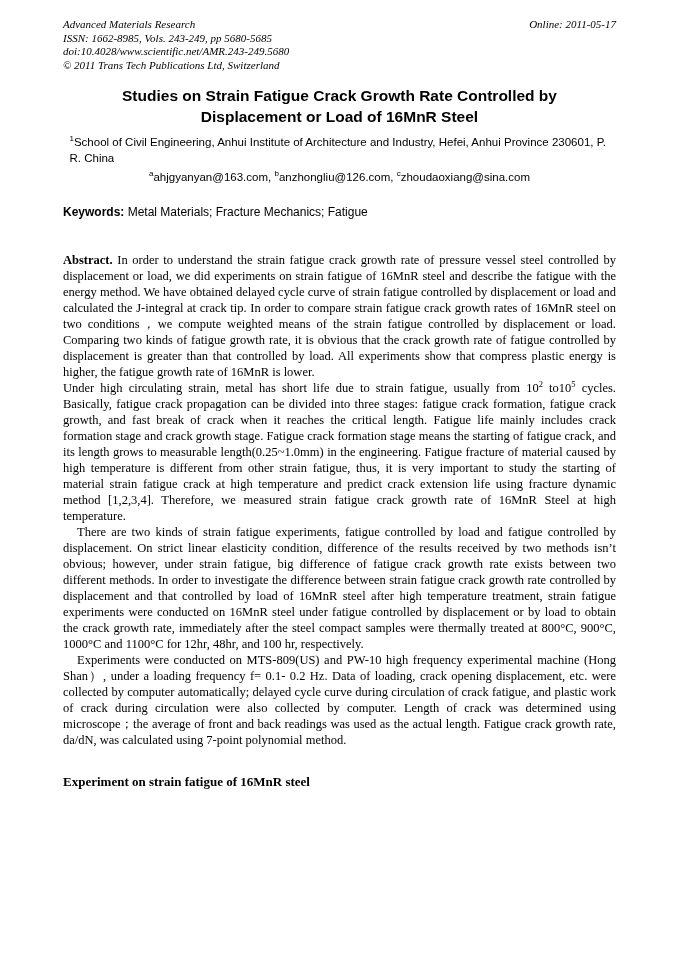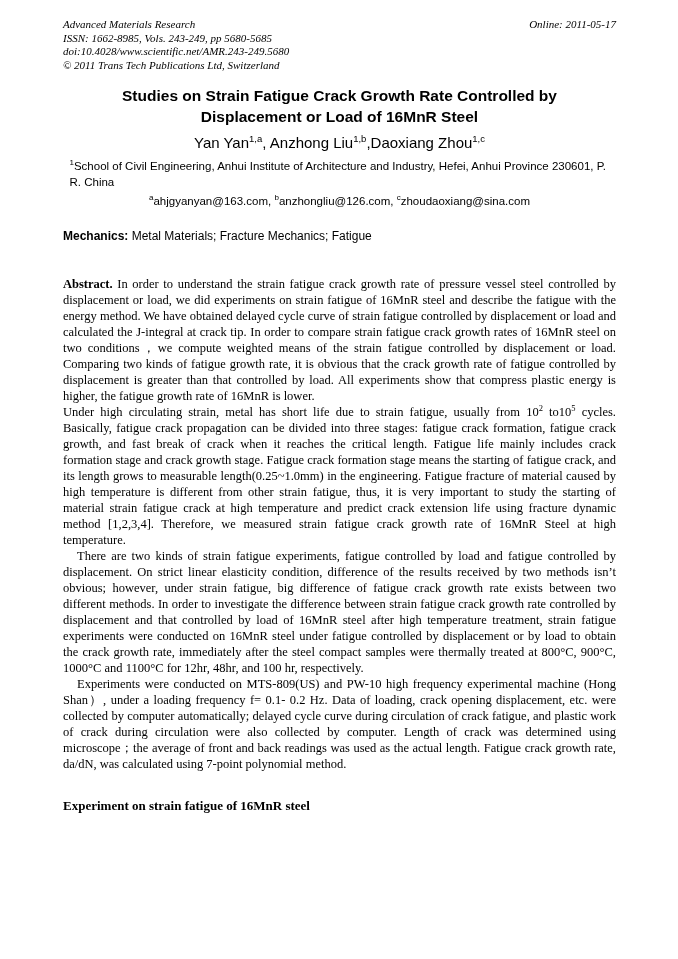--- a/index.html
+++ b/index.html
@@ -74,27 +74,26 @@
       <div>Advanced Materials Research</div>
       <div>ISSN: 1662-8985, Vols. 243-249, pp 5680-5685</div>
       <div>doi:10.4028/www.scientific.net/AMR.243-249.5680</div>
       <div>© 2011 Trans Tech Publications Ltd, Switzerland</div>
     </div>
     <div>Online: 2011-05-17</div>
   </div>
 
   <h1 class="title">Studies on Strain Fatigue Crack Growth Rate Controlled by Displacement or Load of 16MnR Steel</h1>
 
-  <div class="authors"><span>Yan Yan</span><sup>1,a</sup><span>, </span><span>Anzhong Liu</span><sup>1,b</sup><span>,</span><span>Daoxiang Zhou</span><sup>1,c</sup></div>
 
   <div class="affiliation"><sup>1</sup><span>School of Civil Engineering, Anhui Institute of Architecture and Industry, Hefei, Anhui Province 230601, P. R. China</span></div>
 
   <div class="emails"><sup>a</sup><span>ahjgyanyan@163.com</span><span>, </span><sup>b</sup><span>anzhongliu@126.com</span><span>, </span><sup>c</sup><span>zhoudaoxiang@sina.com</span></div>
 
-  <div class="keywords"><span class="bold">Mechanics:</span><span> Metal Materials; Fracture Mechanics; Fatigue</span></div>
+  <div class="keywords"><span class="bold">Keywords:</span><span> Metal Materials; Fracture Mechanics; Fatigue</span></div>
 
   <p class="body-text abstract"><span class="bold">Abstract.</span><span> In order to understand the strain fatigue crack growth rate of pressure vessel steel controlled by displacement or load, we did experiments on strain fatigue of 16MnR steel and describe the fatigue with the energy method. We have obtained delayed cycle curve of strain fatigue controlled by displacement or load and calculated the J-integral at crack tip. In order to compare strain fatigue crack growth rates of 16MnR steel on two conditions，we compute weighted means of the strain fatigue controlled by displacement or load. Comparing two kinds of fatigue growth rate, it is obvious that the crack growth rate of fatigue controlled by displacement is greater than that controlled by load. All experiments show that compress plastic energy is higher, the fatigue growth rate of 16MnR is lower.</span></p>
 
 
   <p class="body-text"><span>Under high circulating strain, metal has short life due to strain fatigue, usually from 10</span><sup>2</sup><span> to10</span><sup>5</sup><span> cycles. Basically, fatigue crack propagation can be divided into three stages: fatigue crack formation, fatigue crack growth, and fast break of crack when it reaches the critical length. Fatigue life mainly includes crack formation stage and crack growth stage. Fatigue crack formation stage means the starting of fatigue crack, and its length grows to measurable length(0.25~1.0mm) in the engineering. Fatigue fracture of material caused by high temperature is different from other strain fatigue, thus, it is very important to study the starting of material strain fatigue crack at high temperature and predict crack extension life using fracture dynamic method [1,2,3,4]. Therefore, we measured strain fatigue crack growth rate of 16MnR Steel at high temperature.</span></p>
 
   <p class="body-text indent">There are two kinds of strain fatigue experiments, fatigue controlled by load and fatigue controlled by displacement. On strict linear elasticity condition, difference of the results received by two methods isn’t obvious; however, under strain fatigue, big difference of fatigue crack growth rate exists between two different methods. In order to investigate the difference between strain fatigue crack growth rate controlled by displacement and that controlled by load of 16MnR steel after high temperature treatment, strain fatigue experiments were conducted on 16MnR steel under fatigue controlled by displacement or by load to obtain the crack growth rate, immediately after the steel compact samples were thermally treated at 800°C, 900°C, 1000°C and 1100°C for 12hr, 48hr, and 100 hr, respectively.</p>
 
   <p class="body-text indent">Experiments were conducted on MTS-809(US) and PW-10 high frequency experimental machine (Hong Shan）, under a loading frequency f= 0.1- 0.2 Hz. Data of loading, crack opening displacement, etc. were collected by computer automatically; delayed cycle curve during circulation of crack fatigue, and plastic work of crack during circulation were also collected by computer. Length of crack was determined using microscope；the average of front and back readings was used as the actual length. Fatigue crack growth rate, da/dN, was calculated using 7-point polynomial method.</p>
 

